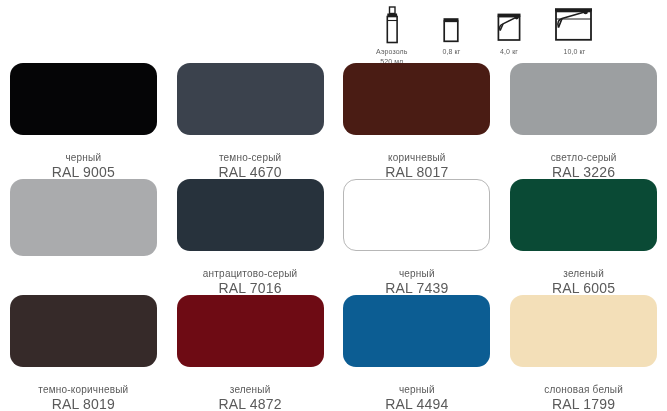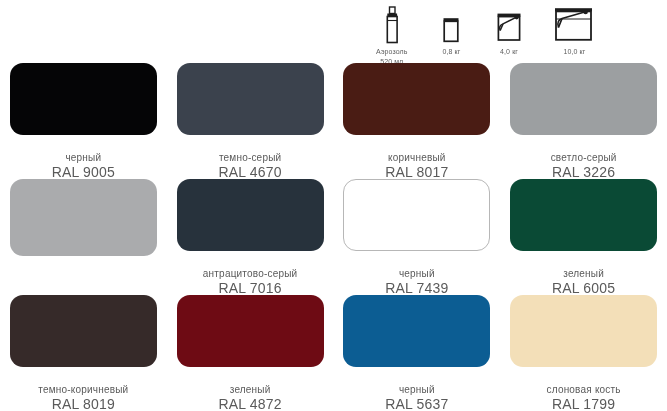--- a/index.html
+++ b/index.html
@@ -212,23 +212,23 @@
       <div class="swatch-chip" style="background: rgb(110, 11, 20);"></div>
       <div class="swatch-text">
         <div class="swatch-name">зеленый</div>
         <div class="swatch-code">RAL 4872</div>
       </div>
     </div>
     <div class="swatch-cell">
       <div class="swatch-chip" style="background: rgb(12, 93, 147);"></div>
       <div class="swatch-text">
         <div class="swatch-name">черный</div>
-        <div class="swatch-code">RAL 5637</div>
+        <div class="swatch-code">RAL 4494</div>
       </div>
     </div>
     <div class="swatch-cell">
       <div class="swatch-chip" style="background: rgb(243, 223, 184);"></div>
       <div class="swatch-text">
-        <div class="swatch-name">слоновая кость</div>
+        <div class="swatch-name">слоновая белый</div>
         <div class="swatch-code">RAL 1799</div>
       </div>
     </div>
   </div>
 
 </body></html>

